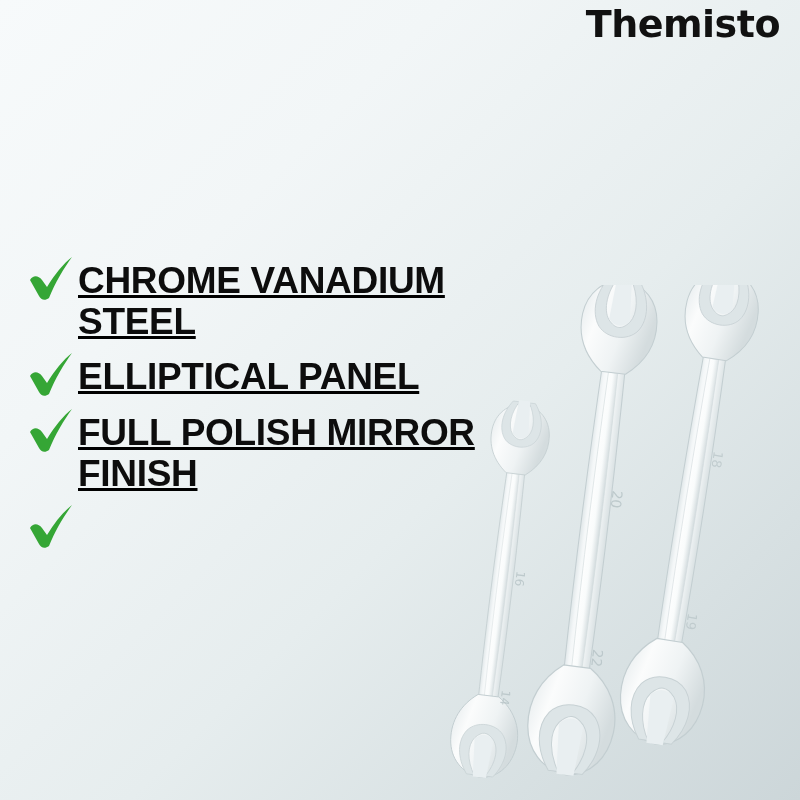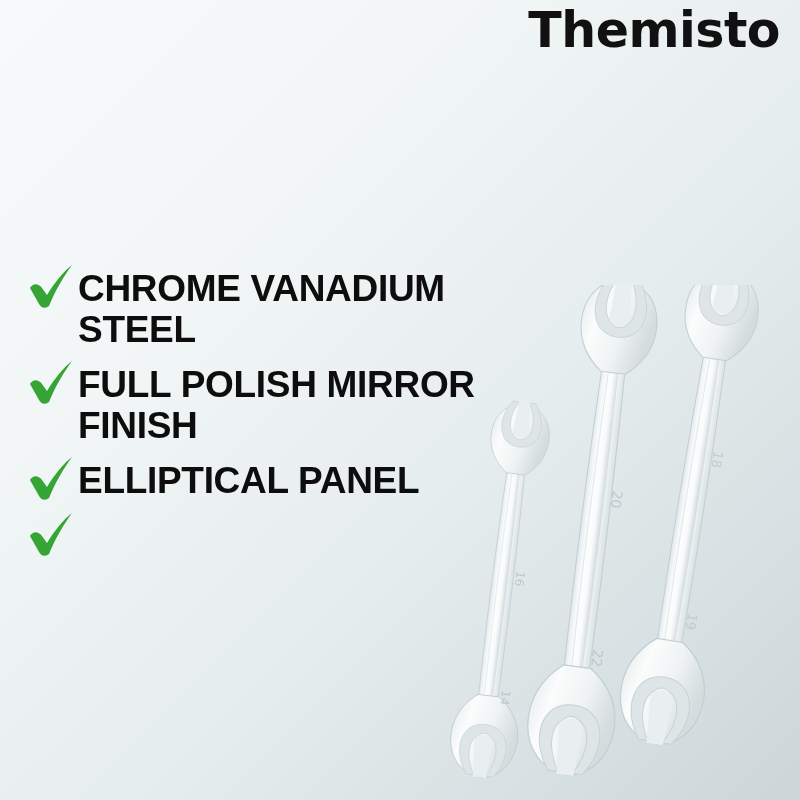--- a/index.html
+++ b/index.html
@@ -20,33 +20,34 @@
     overflow: hidden;
   }
 
   
   #brand-logo {
     position: absolute;
     top: 4px;
     right: 20px;
     font-family: "DejaVu Sans", sans-serif;
     font-weight: bold;
-    font-size: 49px;
+    font-size: 38px;
     letter-spacing: -0.5px;
     color: #111111;
     line-height: 1.1;
     white-space: nowrap;
   }
 
   
   #feature-list {
     position: absolute;
     left: 26px;
-    top: 268px;
+    top: 260px;
     width: 540px;
+    text-decoration: underline;
   }
   .feature-row {
     display: flex;
     align-items: flex-start;
     margin-bottom: 14px;
   }
   .check-icon {
     flex: 0 0 auto;
     width: 50px;
     height: 46px;
@@ -193,34 +194,34 @@
       <div class="feature-text">
         <span>CHROME VANADIUM STEEL</span>
       </div>
     </div>
 
     <div class="feature-row">
       <svg class="check-icon" viewBox="0 0 50 46">
         <path d="M4 24 C7 19, 12 19, 16 24 L21 31 C29 18, 37 8, 46 1 C38 12, 29 27, 23 42 C19 45, 15 44, 13 40 Z" fill="#35a635"></path>
       </svg>
       <div class="feature-text">
+        <span>ELLIPTICAL PANEL</span>
+      </div>
+    </div>
+
+    <div class="feature-row">
+      <svg class="check-icon" viewBox="0 0 50 46">
+        <path d="M4 24 C7 19, 12 19, 16 24 L21 31 C29 18, 37 8, 46 1 C38 12, 29 27, 23 42 C19 45, 15 44, 13 40 Z" fill="#35a635"></path>
+      </svg>
+      <div class="feature-text">
         <span>FULL POLISH MIRROR</span>
         <span class="line2-left">FINISH</span>
       </div>
     </div>
 
     <div class="feature-row">
       <svg class="check-icon" viewBox="0 0 50 46">
         <path d="M4 24 C7 19, 12 19, 16 24 L21 31 C29 18, 37 8, 46 1 C38 12, 29 27, 23 42 C19 45, 15 44, 13 40 Z" fill="#35a635"></path>
       </svg>
-      <div class="feature-text">
-        <span>ELLIPTICAL PANEL</span>
-      </div>
-    </div>
-
-    <div class="feature-row">
-      <svg class="check-icon" viewBox="0 0 50 46">
-        <path d="M4 24 C7 19, 12 19, 16 24 L21 31 C29 18, 37 8, 46 1 C38 12, 29 27, 23 42 C19 45, 15 44, 13 40 Z" fill="#35a635"></path>
-      </svg>
     </div>
 
   </div>
 </div>
 
 </body></html>

